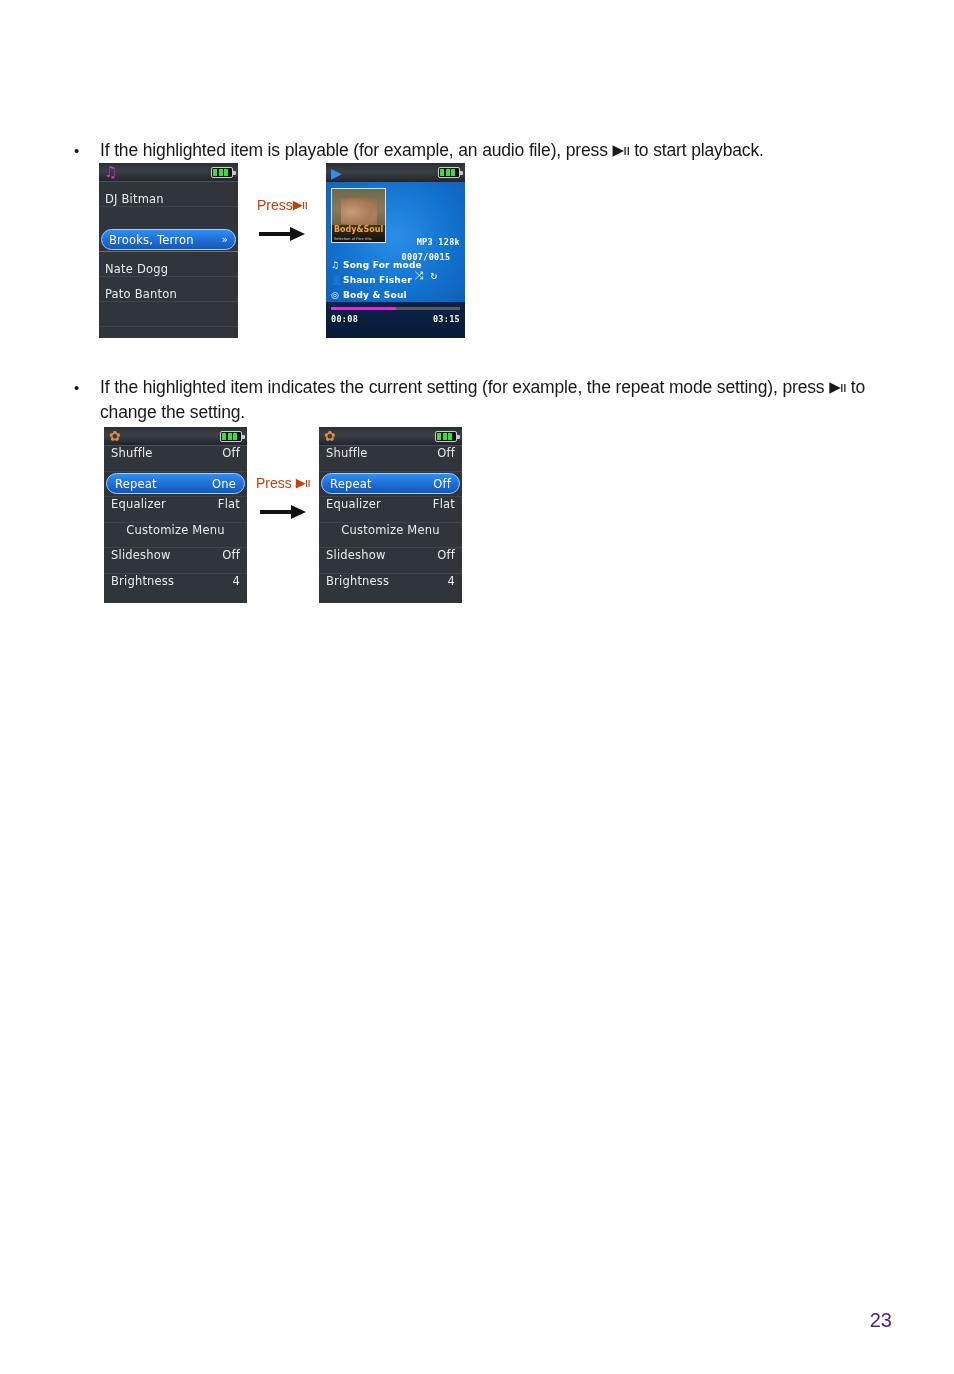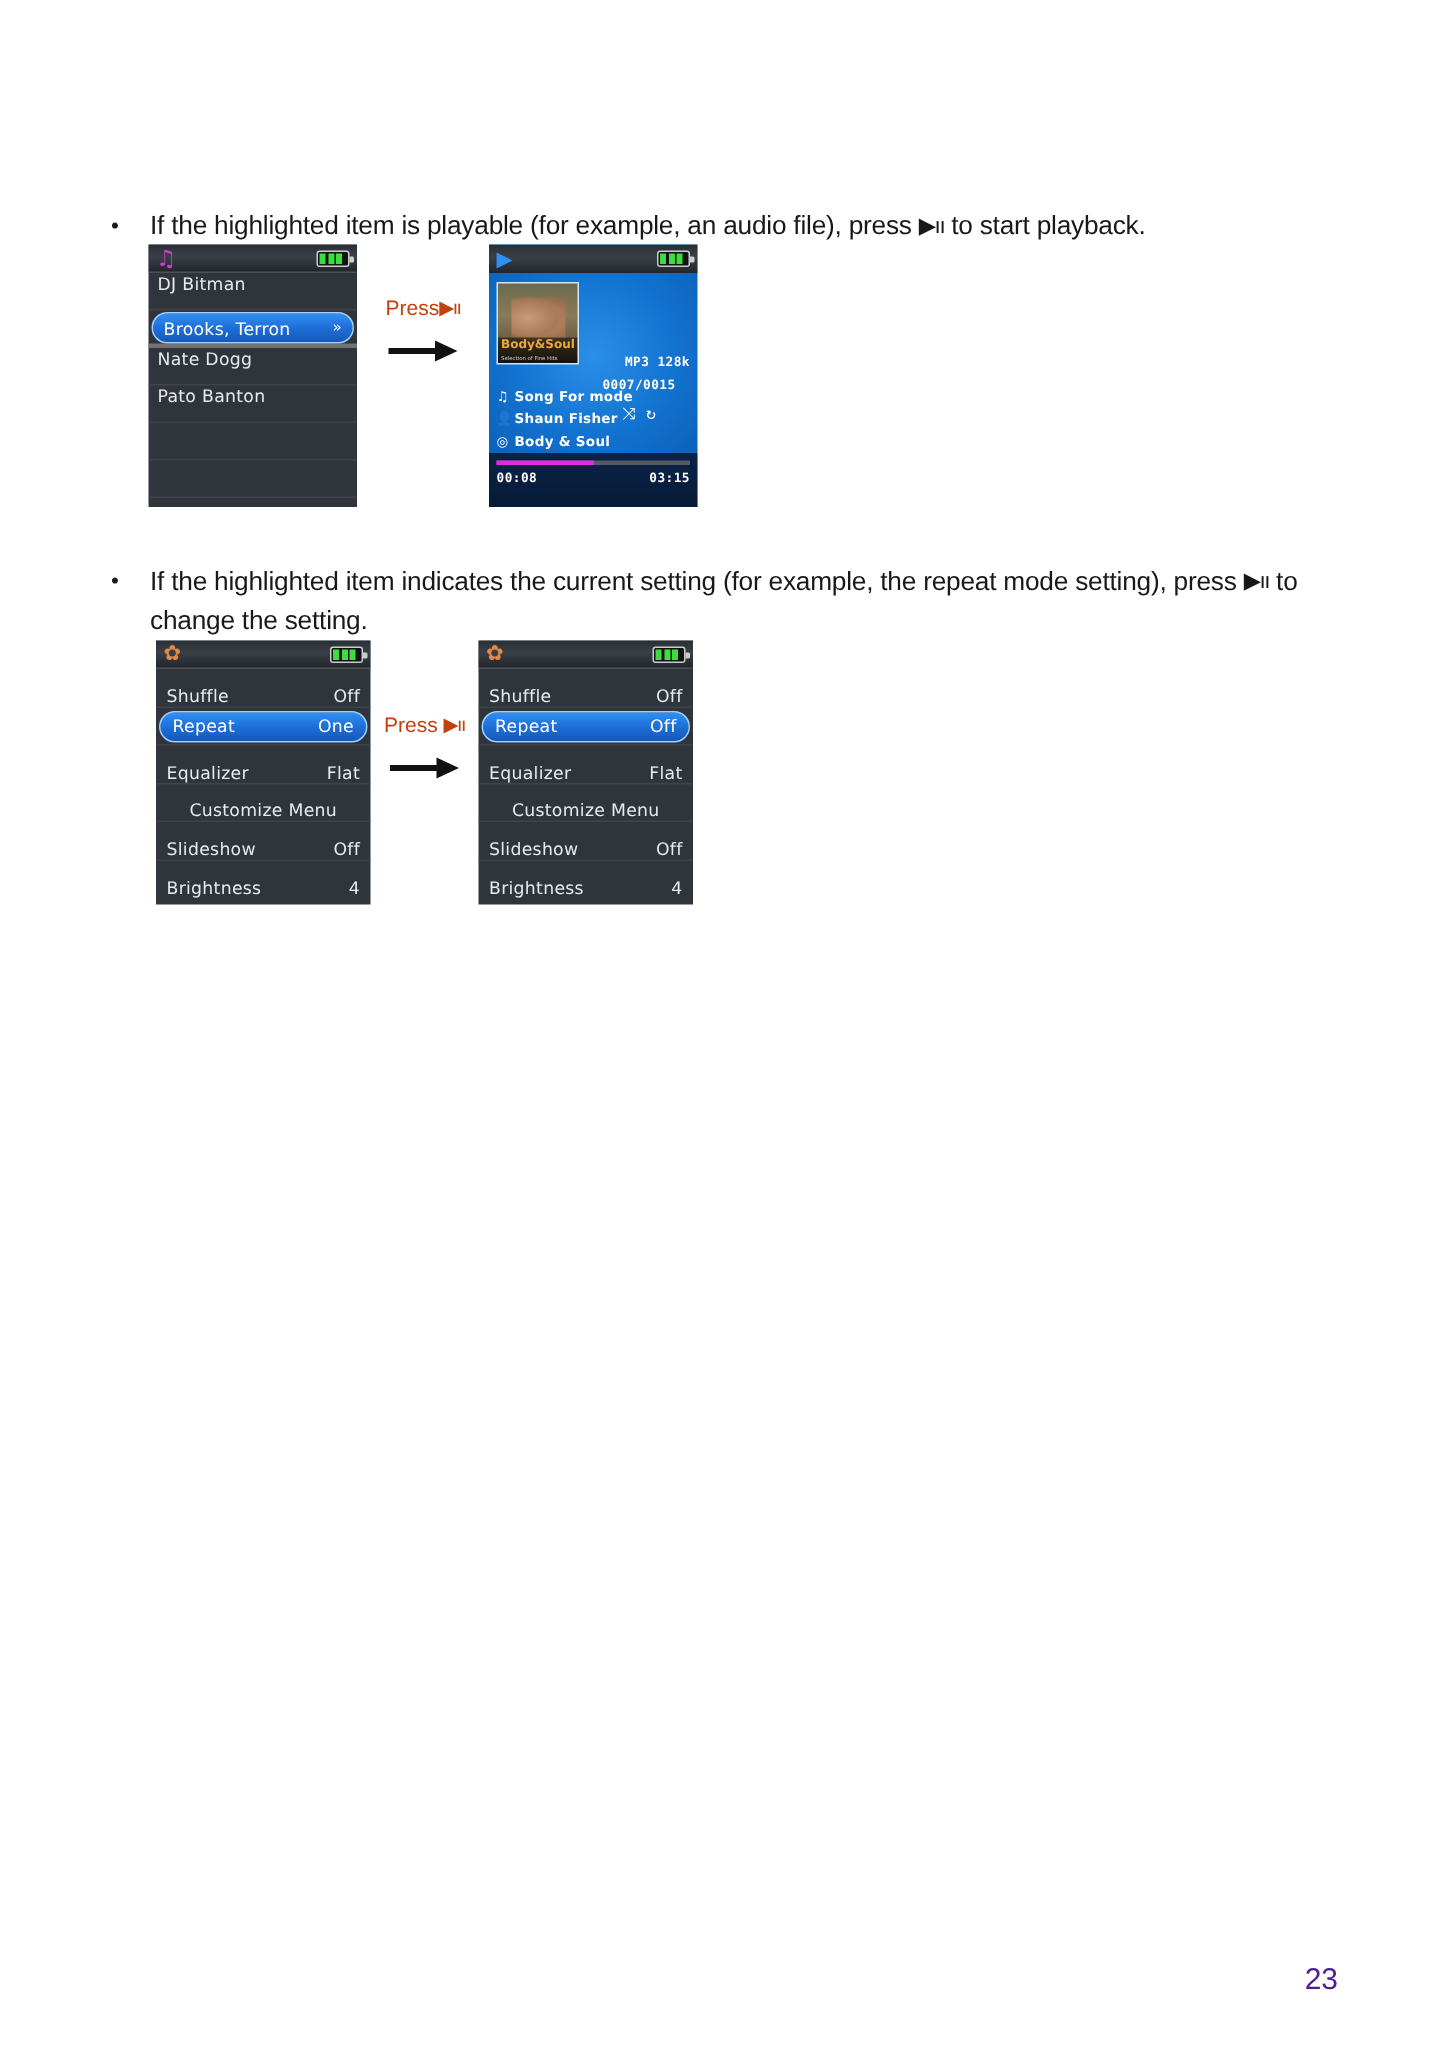--- a/index.html
+++ b/index.html
@@ -140,33 +140,34 @@
   .note-icon { color: #d33ad0; font-size: 15px; line-height: 1; }
   .gear-icon { font-size: 14px; line-height: 1; color: #e08a4a; }
   .play-icon { color: #2f8ff5; font-size: 14px; line-height: 1; }
 
   
   .list-screen { width: 139px; height: 175px; }
   .list-body { padding: 0; }
   .list-item {
     height: 25px;
     display: flex;
-    align-items: flex-start;
+    align-items: flex-end;
     justify-content: space-between;
     padding: 0 6px;
     box-sizing: border-box;
     border-bottom: 1px solid #3d444b;
     color: #e8ebed;
     font-size: 11.5px;
     letter-spacing: 0.2px;
     white-space: nowrap;
   }
   .list-item.sel {
-    border-bottom: 3px solid #737373;
+    border-bottom: 1px solid #737373;
     padding: 0;
+    margin-top: 20px;
   }
   .list-item.sel .pill {
     margin: 1px 2px;
     height: 21px;
     width: calc(100% - 4px);
     border-radius: 11px;
     background: linear-gradient(to bottom, #2f8ff5 0%, #1f6fd8 50%, #1558b8 100%);
     border: 1px solid #9fd0ff;
     box-sizing: border-box;
     display: flex;
@@ -292,21 +293,21 @@
     font-weight: bold;
     margin-top: 4px;
     letter-spacing: .3px;
   }
 
   
   .set-screen { width: 143px; height: 176px; }
   .set-item {
     height: 25.5px;
     display: flex;
-    align-items: flex-end;
+    align-items: flex-start;
     justify-content: space-between;
     padding: 0 7px;
     box-sizing: border-box;
     border-bottom: 1px solid #3d444b;
     color: #e8ebed;
     font-size: 11.5px;
     letter-spacing: .2px;
     white-space: nowrap;
   }
   .set-item:last-child { border-bottom: none; }

